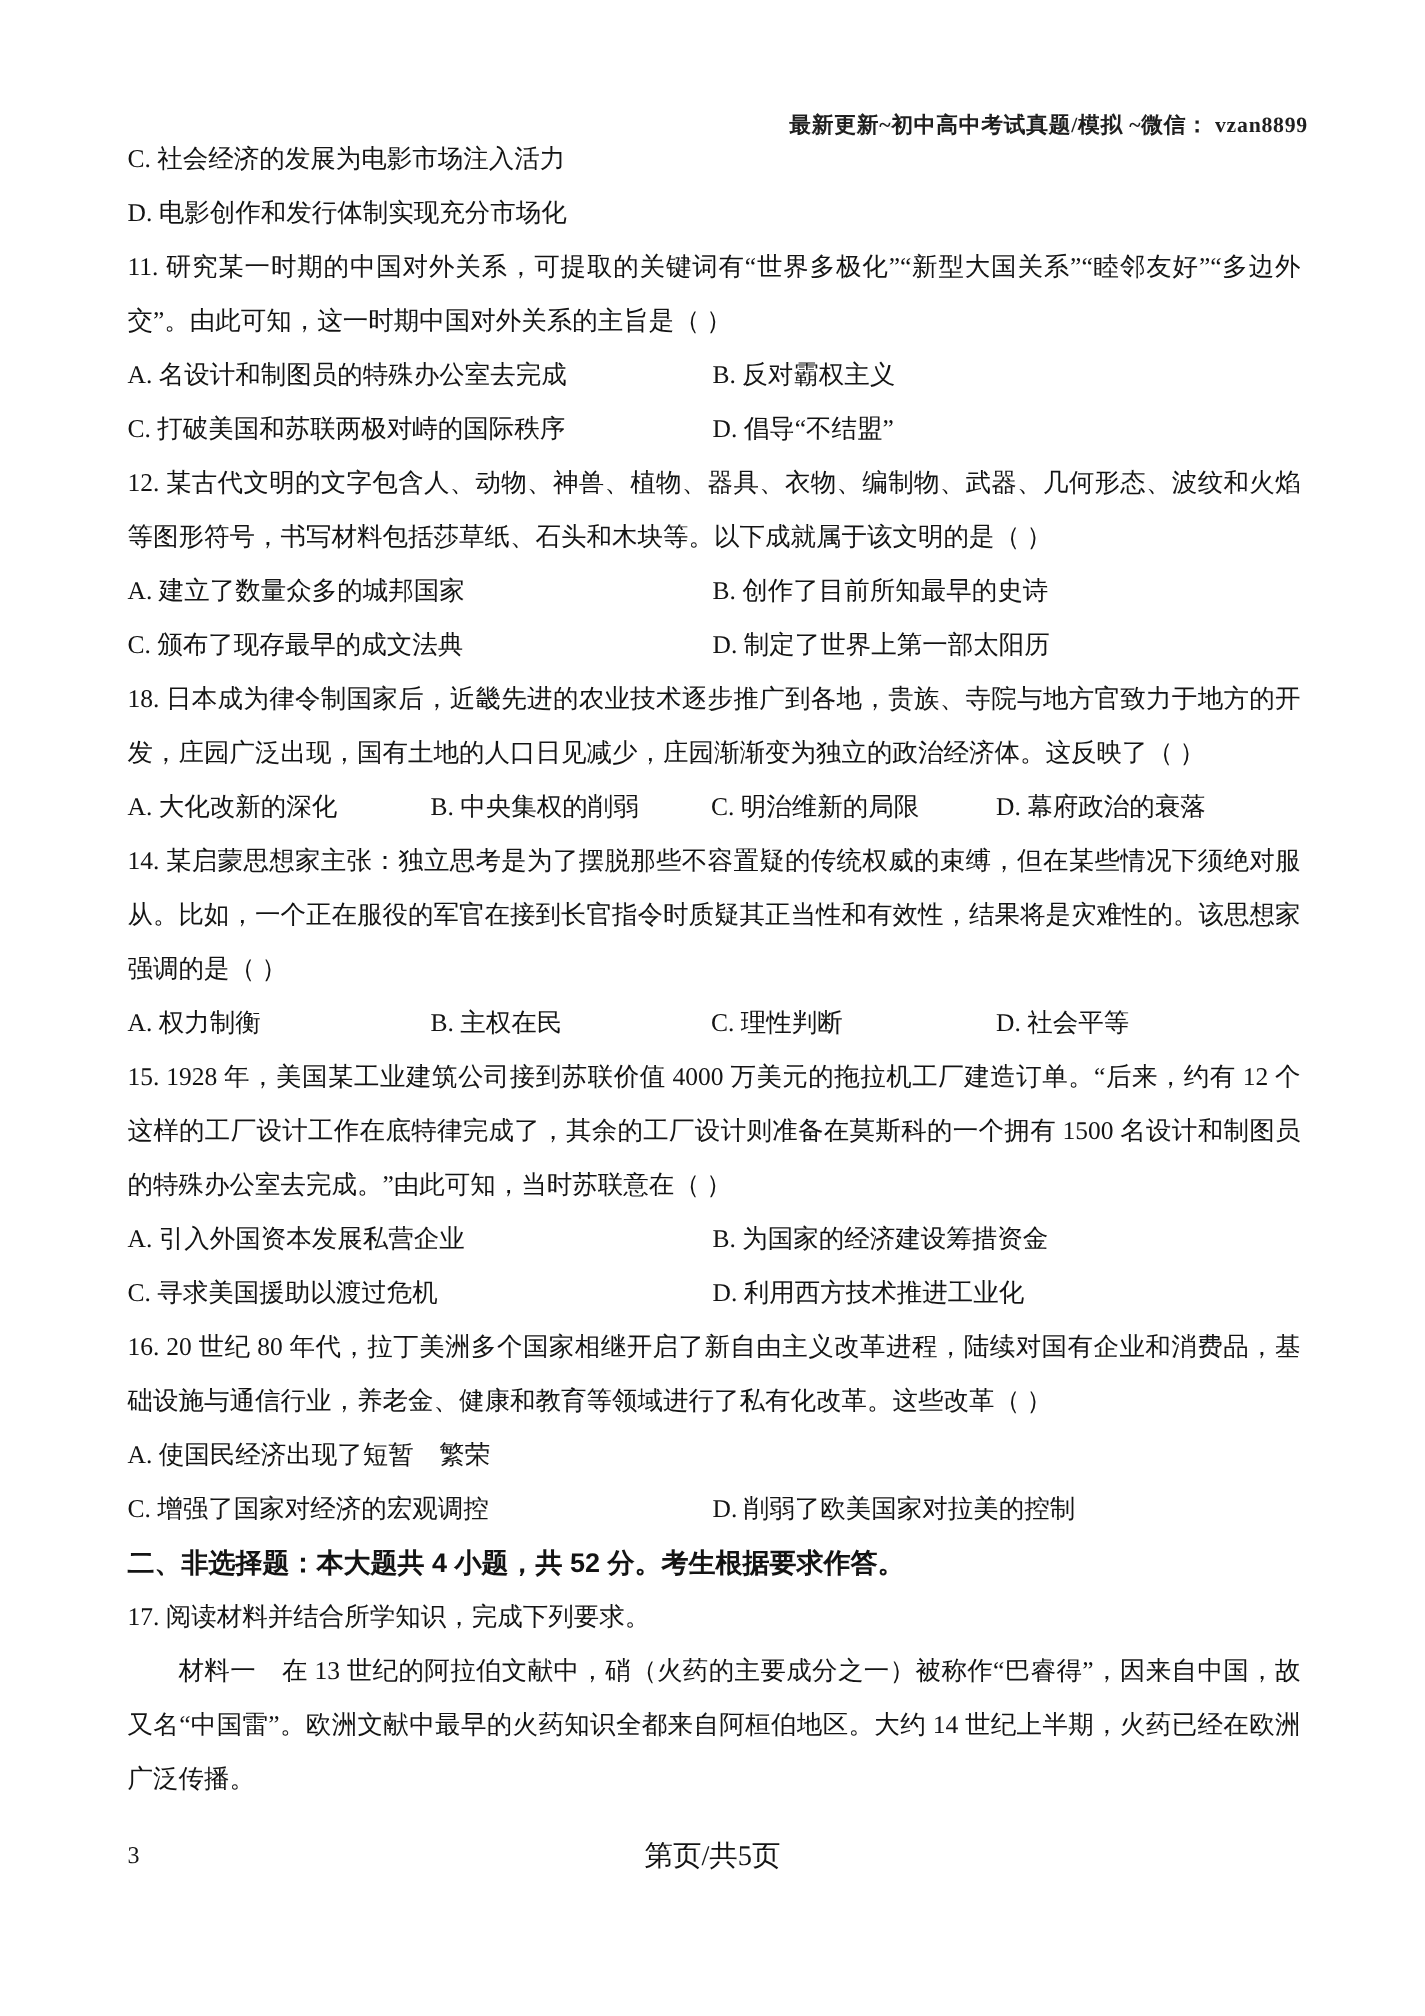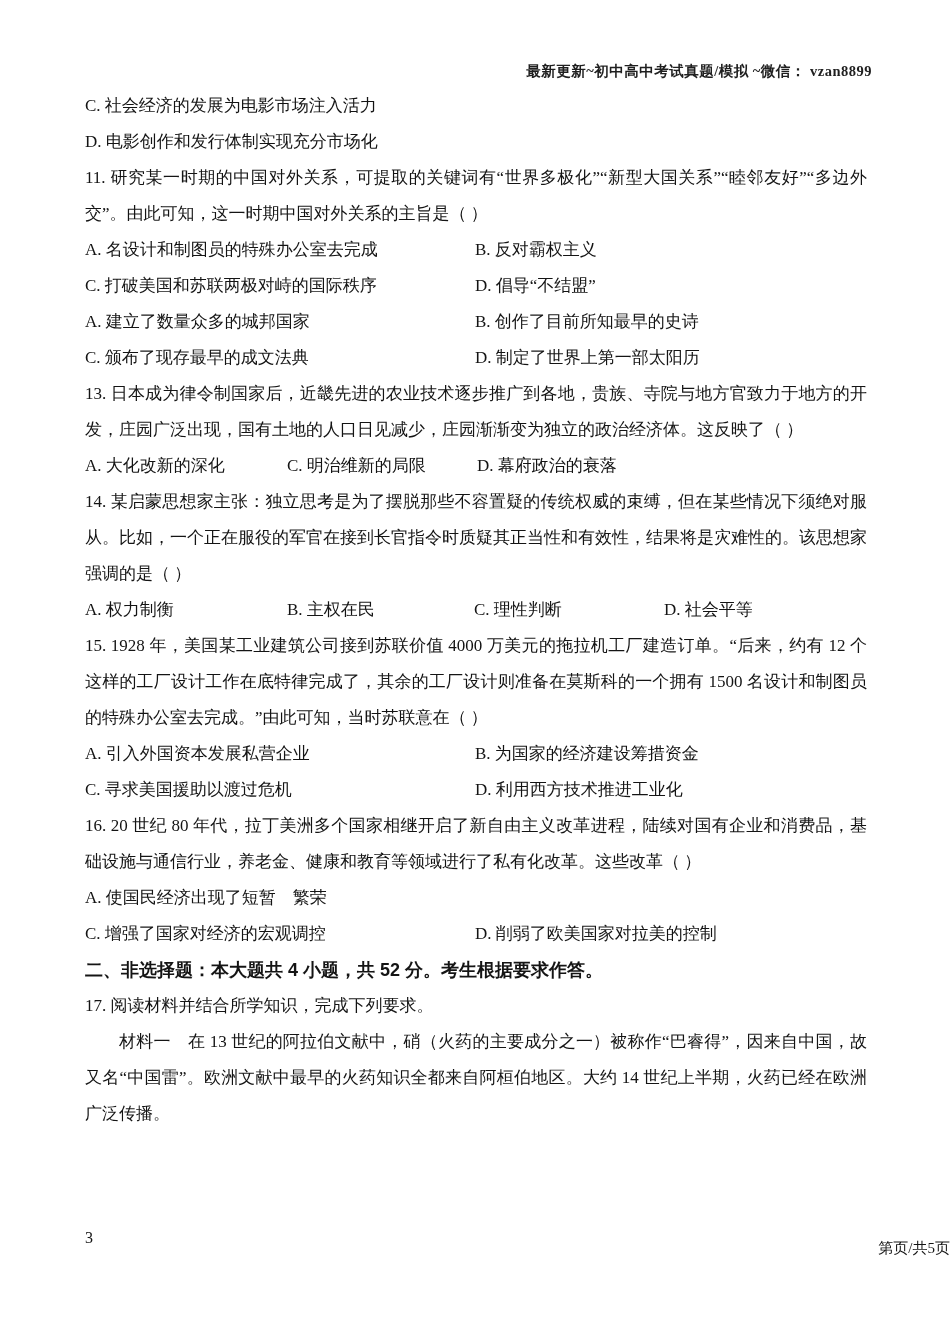--- a/index.html
+++ b/index.html
@@ -7,21 +7,21 @@
   body {
     width: 950px;
     height: 1344px;
     position: relative;
     font-family: "Liberation Serif", "DejaVu Serif", serif;
     color: #141414;
     overflow: hidden;
   }
   .watermark {
     position: absolute;
-    top: 62px;
+    top: 74px;
     right: 78px;
     font-size: 14.5px;
     font-weight: bold;
     color: #1f1f1f;
     letter-spacing: 0.5px;
   }
   .content {
     position: absolute;
     top: 88px;
     left: 85px;
@@ -49,21 +49,21 @@
   .material { text-indent: 2em; }
   .footer {
     position: absolute;
     top: 1226px;
     left: 0;
     width: 100%;
     font-size: 16px;
     line-height: 24px;
   }
   .footer .page-num { position: absolute; left: 85px; top: 0; }
-  .footer .page-info { display: block; text-align: right; font-size: 15px; margin-top: 10px; }
+  .footer .page-info { display: block; text-align: center; font-size: 19px; }
 </style>
 </head>
 <body>
 
 <div class="page">
 
   <div class="watermark">最新更新~初中高中考试真题/模拟 ~微信：  vzan8899</div>
 
   <div class="content">
 
@@ -73,32 +73,34 @@
     <p class="line">11. 研究某一时期的中国对外关系，可提取的关键词有“世界多极化”“新型大国关系”“睦邻友好”“多边外交”。由此可知，这一时期中国对外关系的主旨是（  ）</p>
     <div class="opt-row opt-row-2">
       <span class="col-a">A. 名设计和制图员的特殊办公室去完成</span>
       <span class="col-b">B. 反对霸权主义</span>
     </div>
     <div class="opt-row opt-row-2">
       <span class="col-a">C. 打破美国和苏联两极对峙的国际秩序</span>
       <span class="col-b">D. 倡导“不结盟”</span>
     </div>
 
+    <p class="line">12. 某古代文明的文字包含人、动物、神兽、植物、器具、衣物、编制物、武器、几何形态、波纹和火焰等图形符号，书写材料包括莎草纸、石头和木块等。以下成就属于该文明的是（  ）</p>
     <div class="opt-row opt-row-2">
       <span class="col-a">A. 建立了数量众多的城邦国家</span>
       <span class="col-b">B. 创作了目前所知最早的史诗</span>
     </div>
     <div class="opt-row opt-row-2">
       <span class="col-a">C. 颁布了现存最早的成文法典</span>
       <span class="col-b">D. 制定了世界上第一部太阳历</span>
     </div>
 
-    <p class="line">13. 日本成为律令制国家后，近畿先进的农业技术逐步推广到各地，贵族、寺院与地方官致力于地方的开发，庄园广泛出现，国有土地的人口日见减少，庄园渐渐变为独立的政治经济体。这反映了（  ）</p>
+    <p class="line">18. 日本成为律令制国家后，近畿先进的农业技术逐步推广到各地，贵族、寺院与地方官致力于地方的开发，庄园广泛出现，国有土地的人口日见减少，庄园渐渐变为独立的政治经济体。这反映了（  ）</p>
     <div class="opt-row opt-row-4">
       <span class="c1">A. 大化改新的深化</span>
+      <span class="c2">B. 中央集权的削弱</span>
       <span class="c3">C. 明治维新的局限</span>
       <span class="c4">D. 幕府政治的衰落</span>
     </div>
 
     <p class="line">14. 某启蒙思想家主张：独立思考是为了摆脱那些不容置疑的传统权威的束缚，但在某些情况下须绝对服从。比如，一个正在服役的军官在接到长官指令时质疑其正当性和有效性，结果将是灾难性的。该思想家强调的是（  ）</p>
     <div class="opt-row opt-row-4">
       <span class="c1">A. 权力制衡</span>
       <span class="c2">B. 主权在民</span>
       <span class="c3">C. 理性判断</span>
       <span class="c4">D. 社会平等</span>

